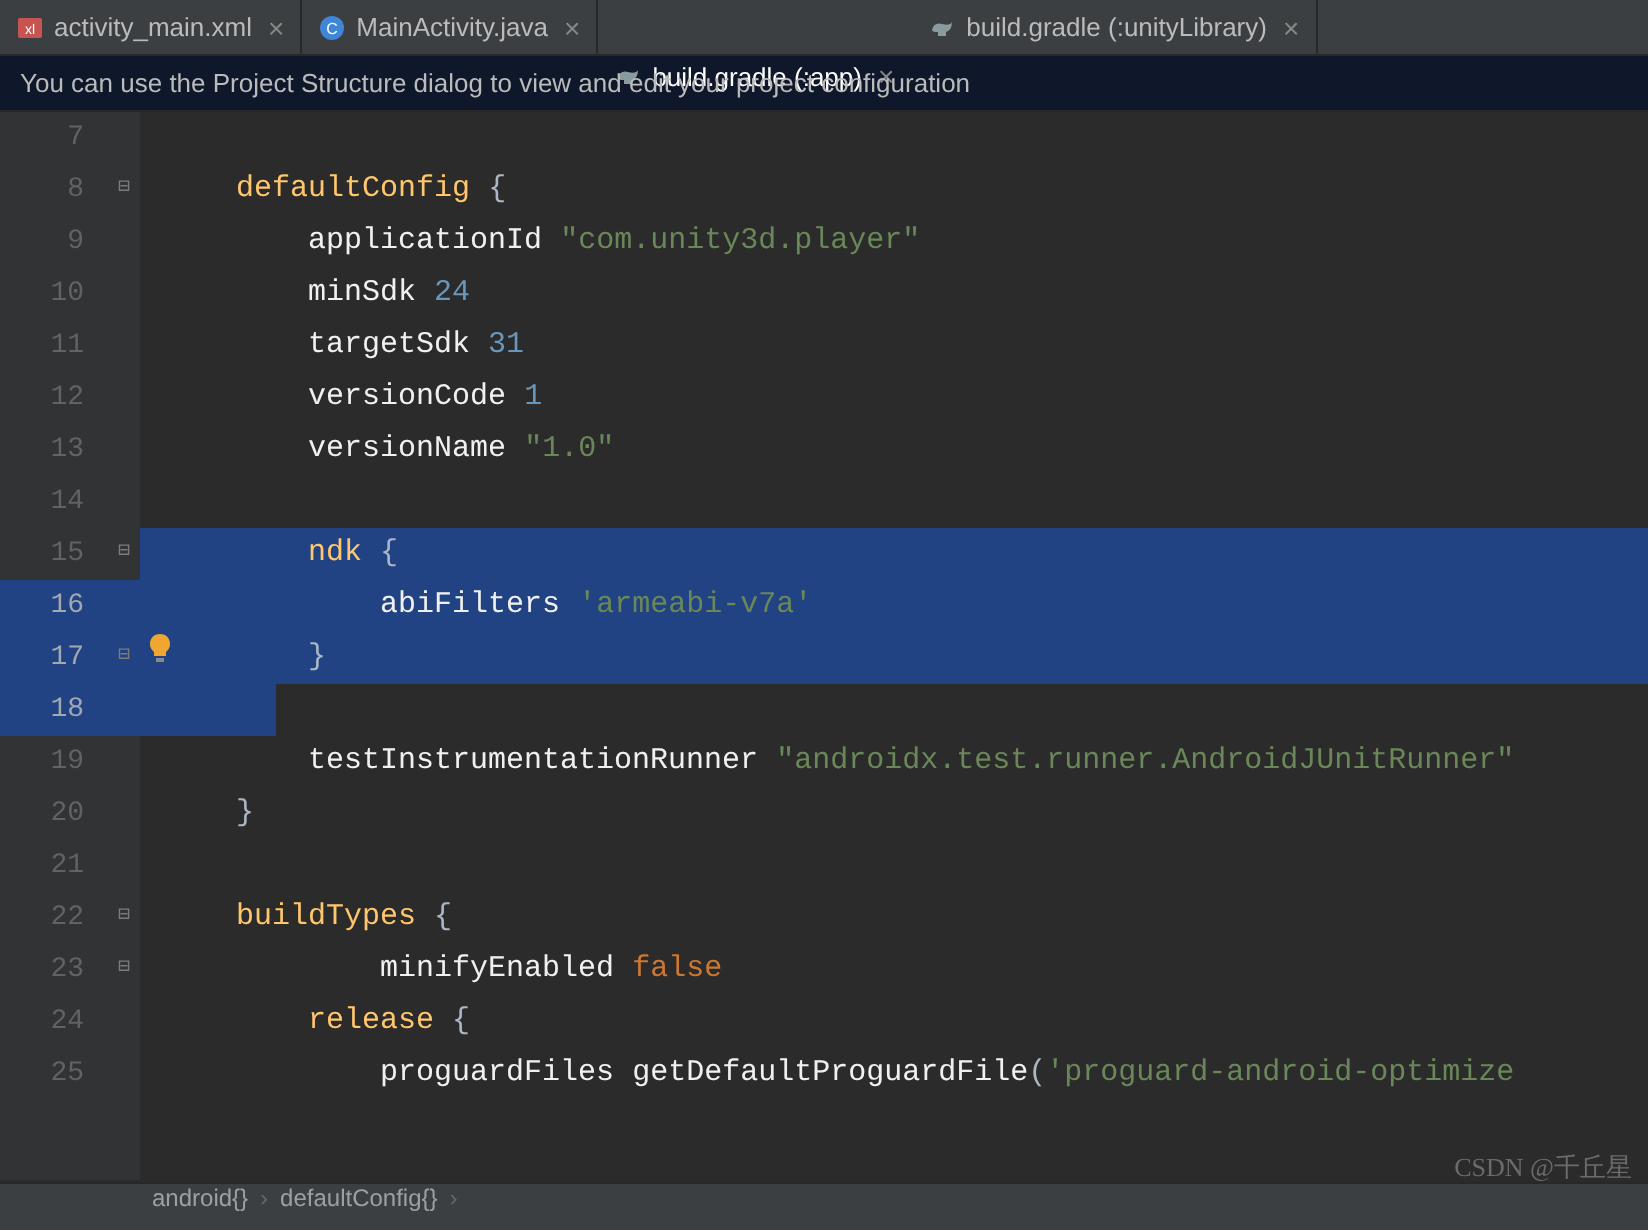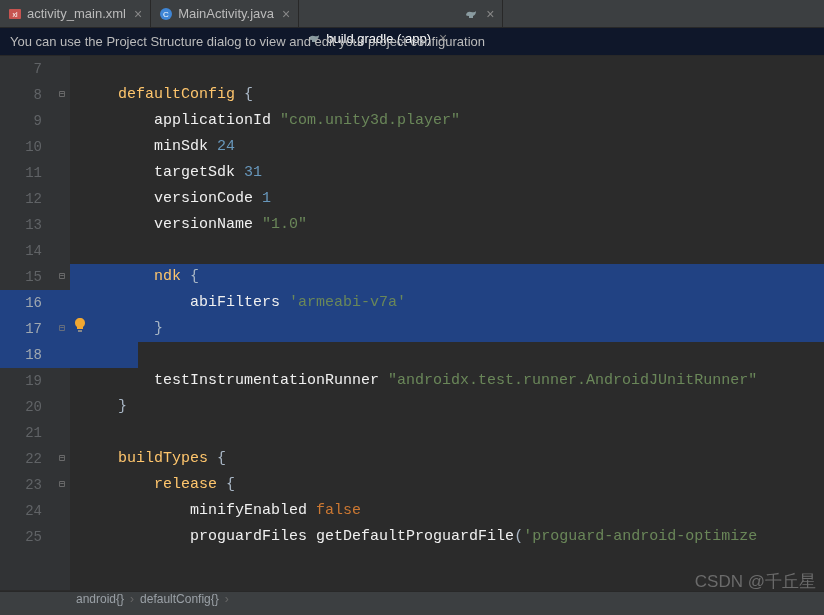--- a/index.html
+++ b/index.html
@@ -124,23 +124,23 @@
   font-size: 12px;
   color: #9aa0a6;
   border-top: 1px solid #282828;
 }
 .crumb { padding: 0 6px; }
 .crumb-sep { color: #666; }
 .watermark {
   position: absolute;
   bottom: 22px;
   right: 8px;
-  font-size: 17px;
+  font-size: 13px;
   color: #6b6b6b;
-  font-family: Liberation Sans, sans-serif;
+  font-family: Liberation Serif, serif;
 }
 .sel-gutter { background: #214283 !important; color: #a0a8b0; }
 </style>
 </head>
 <body>
 
 <div class="tabs">
   <div class="tab">
     <span class="tab-icon">
       <svg width="14" height="14" viewBox="0 0 14 14">
@@ -169,20 +169,21 @@
     </span>
     <span>build.gradle (:app)</span>
     <span class="tab-close">×</span>
   </div>
   <div class="tab">
     <span class="tab-icon">
       <svg width="14" height="14" viewBox="0 0 14 14">
           <path d="M2 8 Q3 4 7 5 Q11 6 12 4 Q12 8 9 9 L9 11 L5 11 L5 9 Q2 9 2 8" fill="#8a9ba0"></path>
         </svg>
     </span>
+    <span>build.gradle (:unityLibrary)</span>
     <span class="tab-close">×</span>
   </div>
 </div>
 
 <div class="info-bar">You can use the Project Structure dialog to view and edit your project configuration</div>
 
 <div class="editor-area">
   <div class="gutter">
     <div class="gutter-line">7</div>
     <div class="gutter-line"><span>8</span><span class="fold-mark">⊟</span></div>
@@ -222,22 +223,22 @@
     <div class="code-line">        <span class="id">versionName</span> <span class="s">"1.0"</span></div>
     <div class="code-line"></div>
     <div class="code-line sel">        <span class="lb">ndk</span> <span class="p">{</span></div>
     <div class="code-line sel">            <span class="id">abiFilters</span> <span class="s">'armeabi-v7a'</span></div>
     <div class="code-line sel">        <span class="p">}</span></div>
     <div class="code-line sel short"></div>
     <div class="code-line">        <span class="id">testInstrumentationRunner</span> <span class="s">"androidx.test.runner.AndroidJUnitRunner"</span></div>
     <div class="code-line">    <span class="p">}</span></div>
     <div class="code-line"></div>
     <div class="code-line">    <span class="lb">buildTypes</span> <span class="p">{</span></div>
+    <div class="code-line">            <span class="id">minifyEnabled</span> <span class="k">false</span></div>
     <div class="code-line">        <span class="lb">release</span> <span class="p">{</span></div>
-    <div class="code-line">            <span class="id">minifyEnabled</span> <span class="k">false</span></div>
     <div class="code-line">            <span class="id">proguardFiles</span> <span class="id">getDefaultProguardFile</span><span class="p">(</span><span class="s">'proguard-android-optimize</span></div>
   </div>
 </div>
 
 <div class="breadcrumb">
   <span class="crumb">android{}</span>
   <span class="crumb-sep">›</span>
   <span class="crumb">defaultConfig{}</span>
   <span class="crumb-sep">›</span>
 </div>

